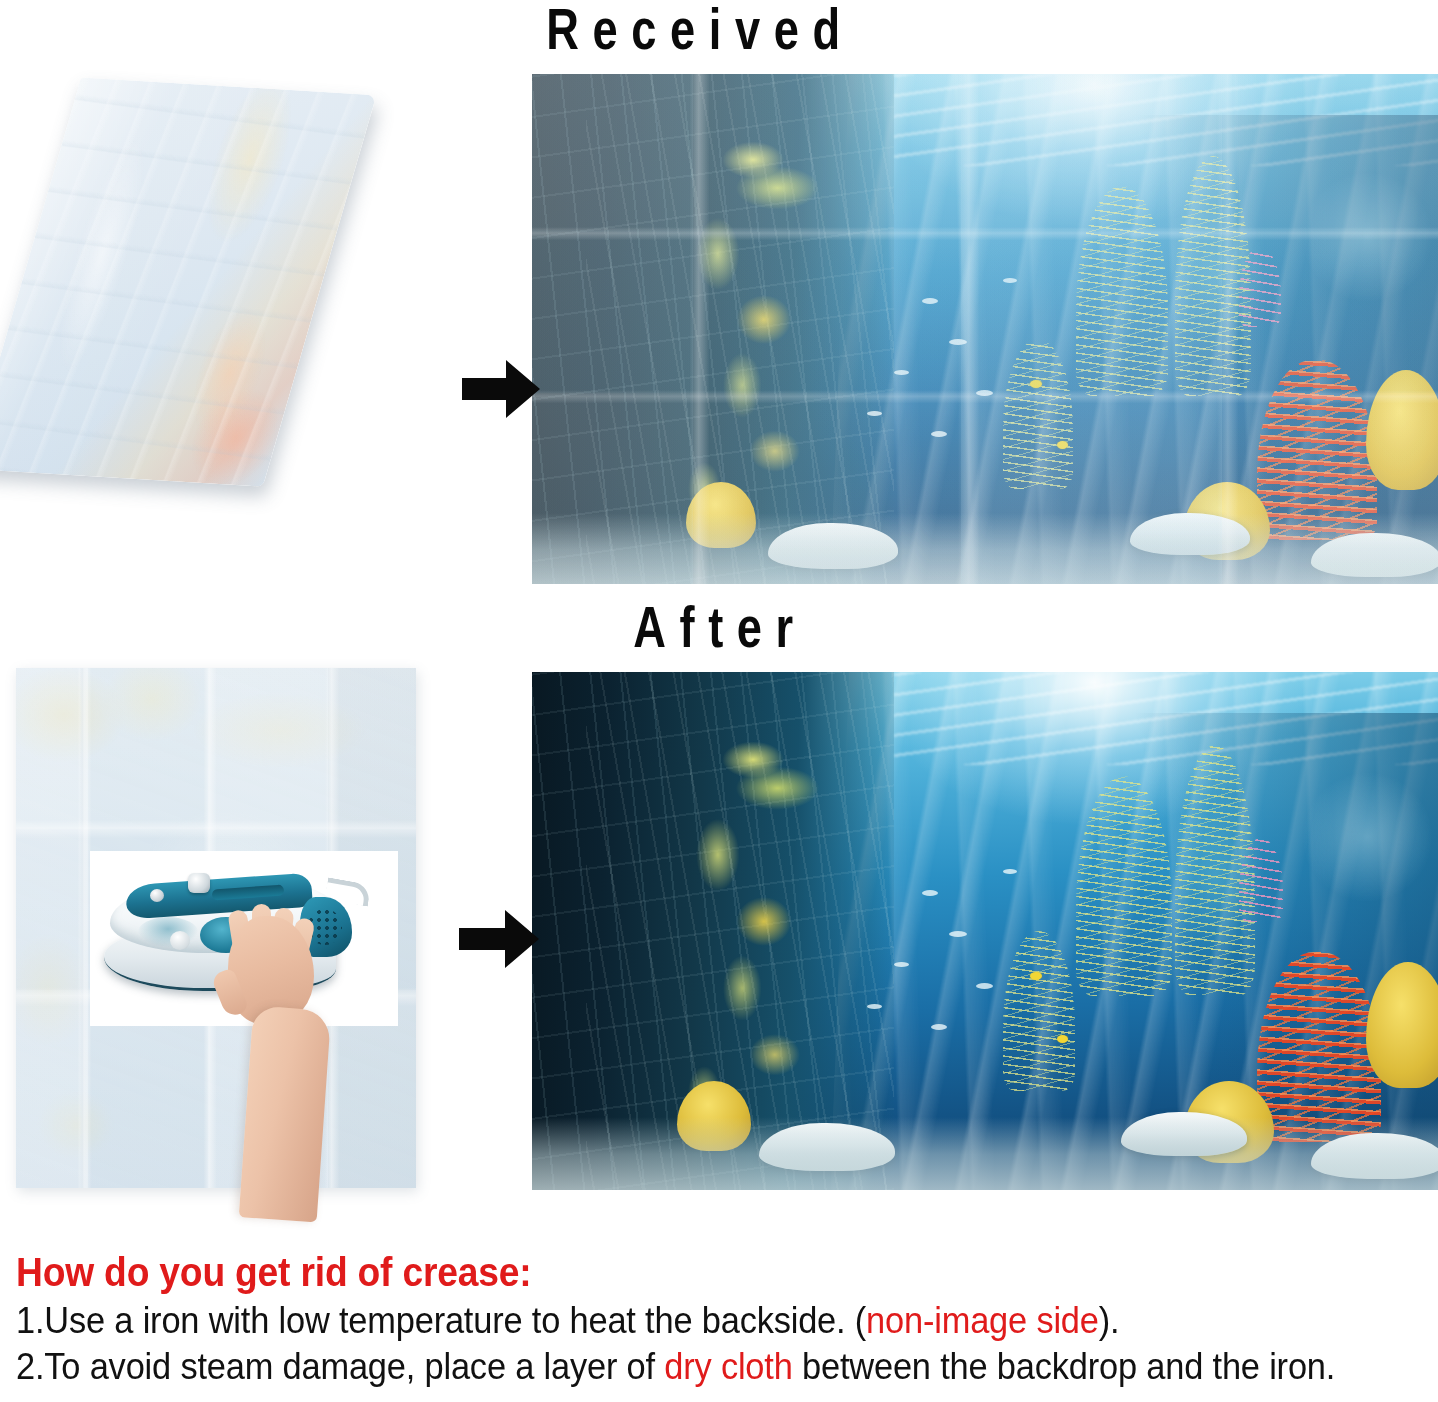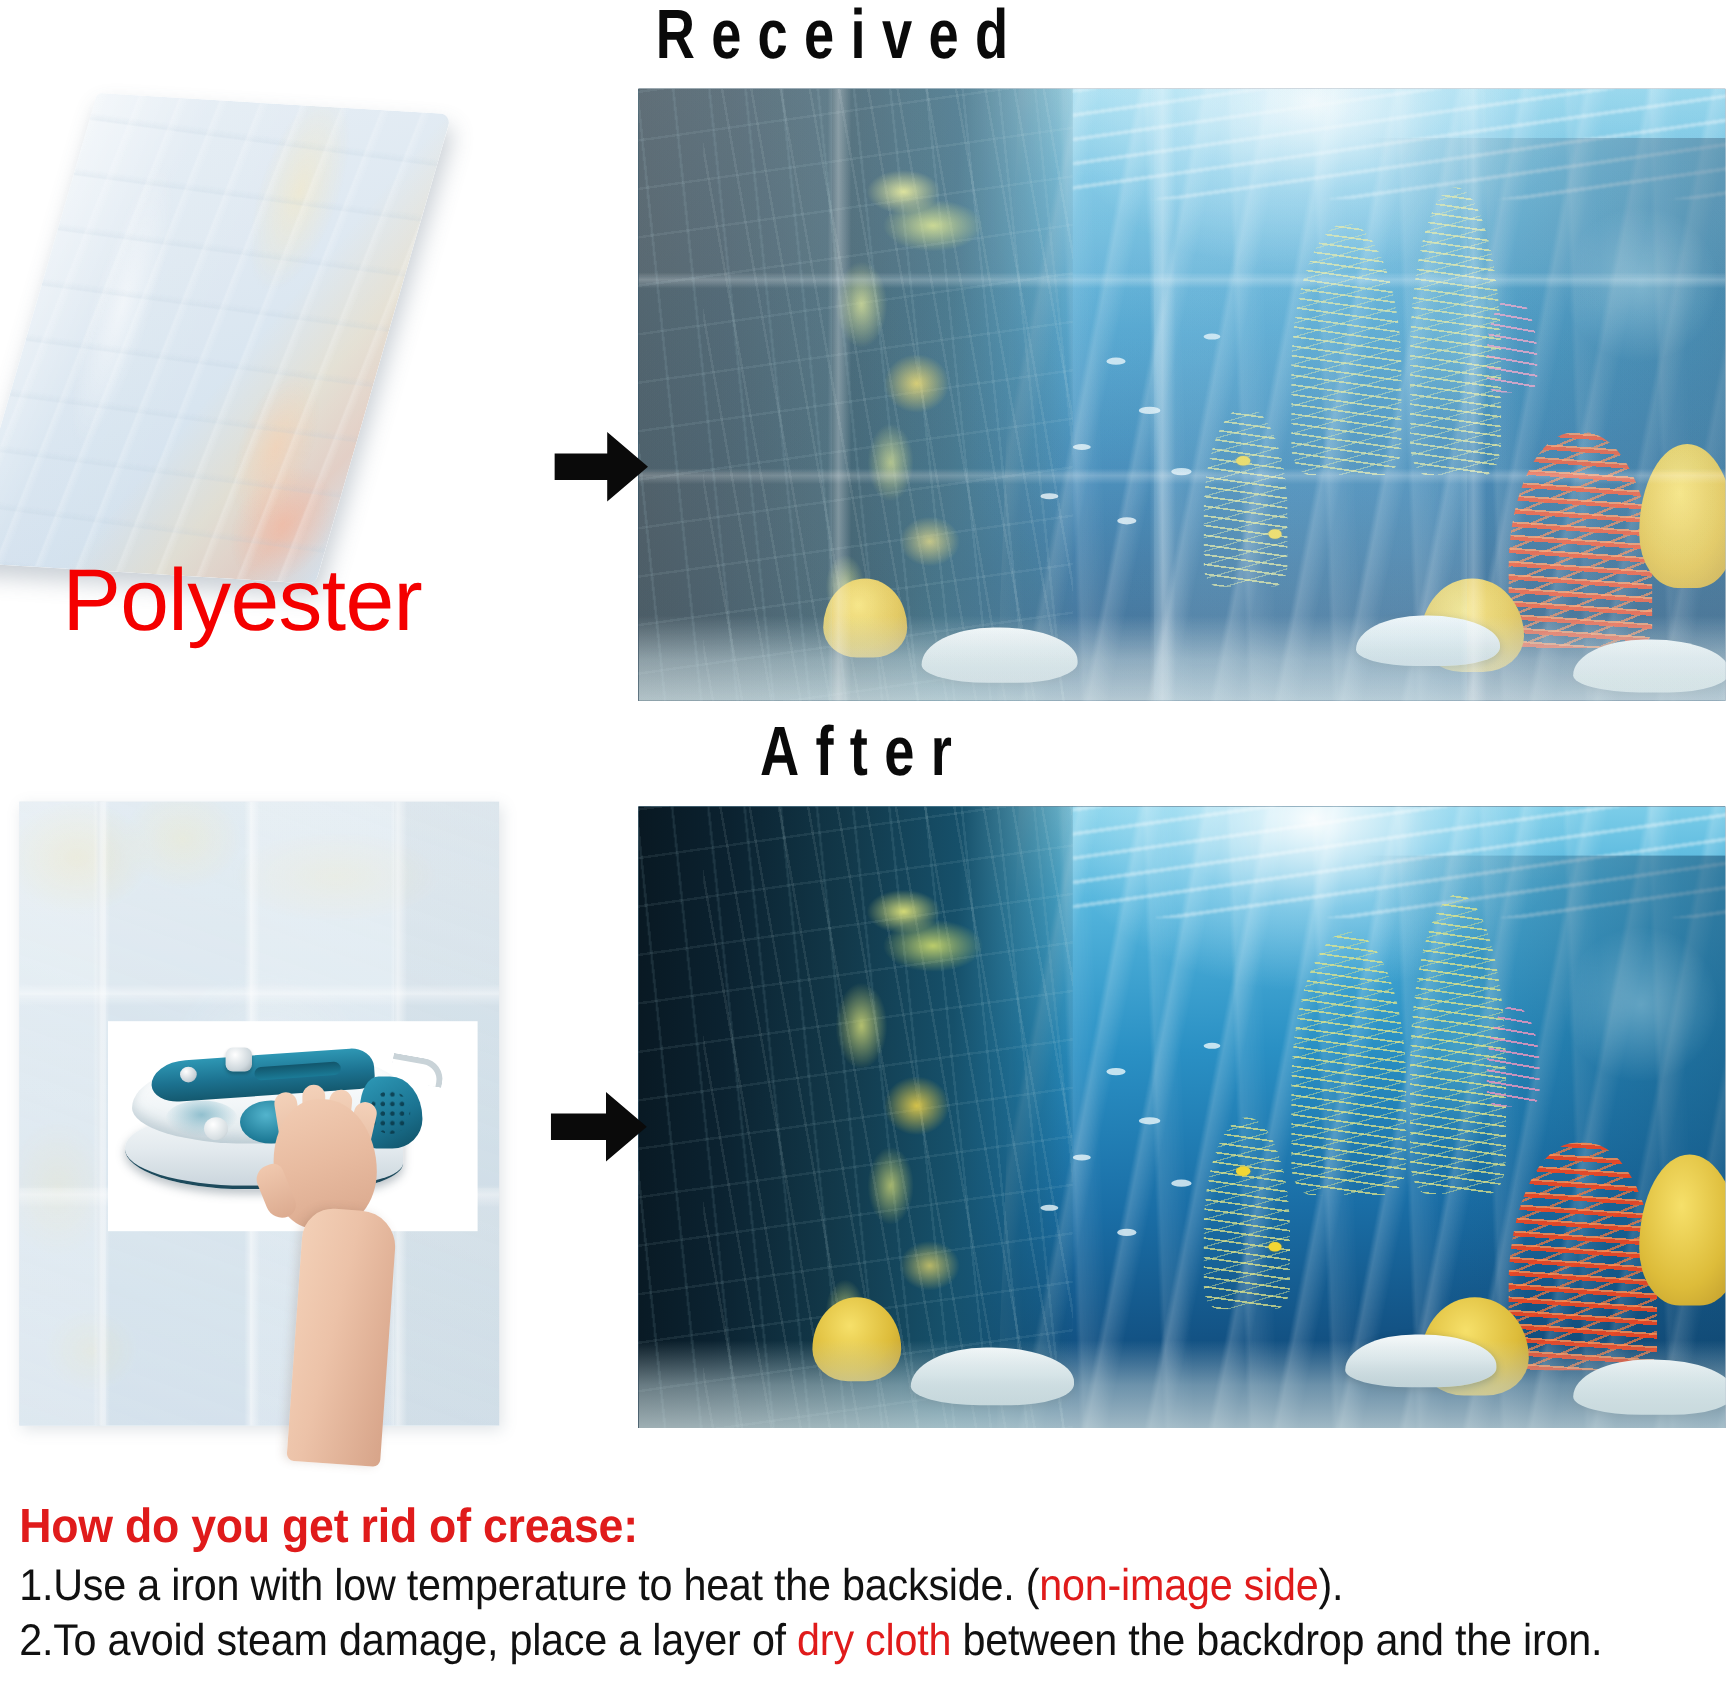--- a/index.html
+++ b/index.html
@@ -494,21 +494,20 @@
 
 <div class="stage">
 
   <div id="label-received" class="section-label">Received</div>
 
   <div id="folded-backdrop">
     <div class="fold-edge"></div>
     <div class="sheet"></div>
   </div>
 
-  <div id="polyester-label">Polyester</div>
 
   <div id="arrow-received" class="arrow-icon">
     <svg width="78" height="62" viewBox="0 0 78 62" aria-hidden="true">
       <polygon points="0,20 44,20 44,2 78,31 44,60 44,42 0,42" fill="#0a0a0a"></polygon>
     </svg>
   </div>
 
   <div class="reef" id="reef-received">
     <div class="water"></div>
     <div class="surface-shimmer"></div>

